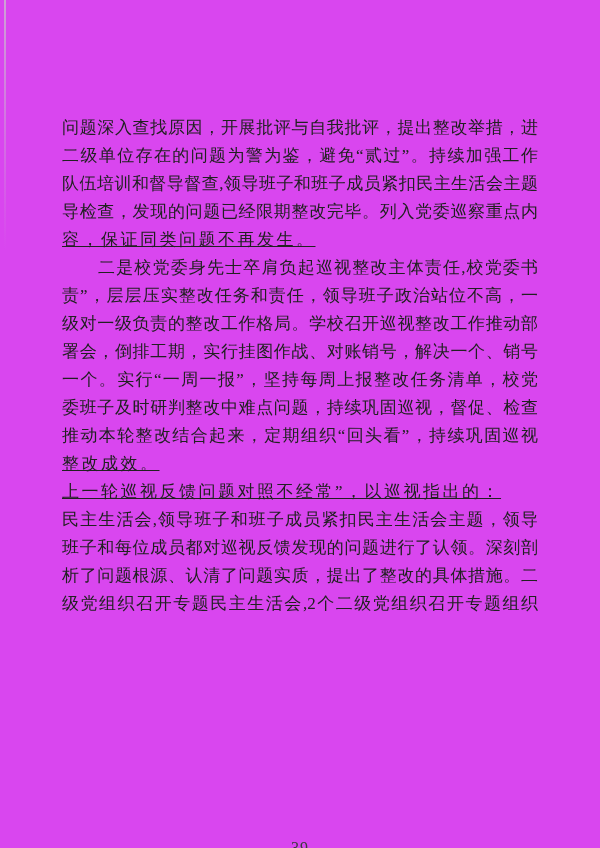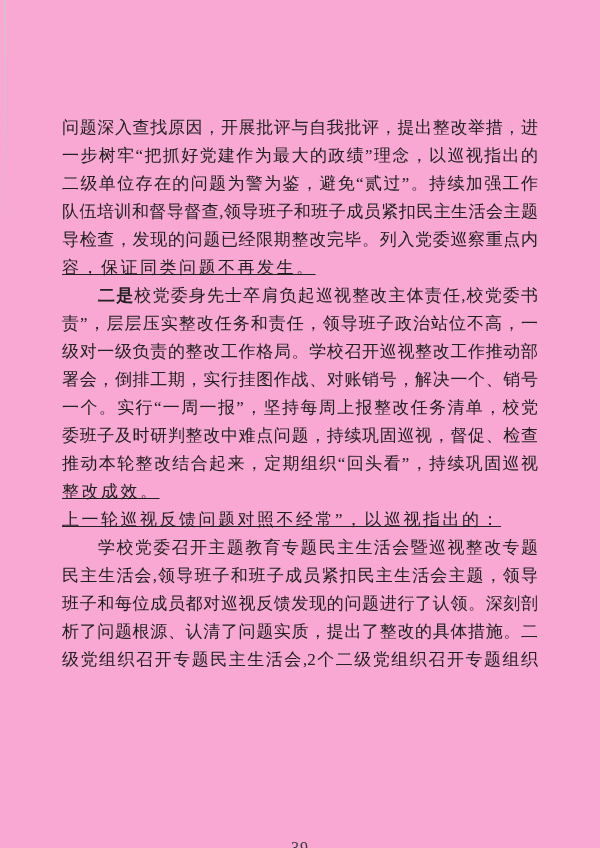--- a/index.html
+++ b/index.html
@@ -4,21 +4,21 @@
 <style>
   html, body {
     margin: 0;
     padding: 0;
     background: #ffffff;
   }
   .page {
     position: relative;
     width: 600px;
     height: 848px;
-    background: #f9a8d4;
+    background: #d946ef;
     overflow: hidden;
     font-family: "Liberation Serif", "DejaVu Serif", serif;
     color: #1f1f1f;
   }
   
   .scan-line {
     position: absolute;
     left: 4px;
     top: 0;
     width: 2px;
@@ -46,21 +46,21 @@
     text-align: left;
     text-align-last: auto;
     -moz-text-align-last: auto;
     letter-spacing: 2.5px;
     text-decoration: underline;
   }
   .line.indent {
     text-indent: 36px;
   }
   .line b {
-    font-weight: 700;
+    font-weight: 400;
   }
   .page-number {
     position: absolute;
     top: 786px;
     left: 0;
     width: 100%;
     height: 28px;
     line-height: 28px;
     text-align: center;
     font-size: 16px;
@@ -69,34 +69,32 @@
     margin-top: 48px;
   }
 </style>
 </head>
 <body>
 
 <div class="page">
   <div class="scan-line"></div>
   <div class="text-block" id="text-block">
       <div class="line">问题深入查找原因，开展批评与自我批评，提出整改举措，进</div>
-      <div class="line">一步树牢“把抓好党建作为最大的政绩”理念，以巡视指出的</div>
       <div class="line">二级单位存在的问题为警为鉴，避免“贰过”。持续加强工作</div>
       <div class="line">队伍培训和督导督查,领导班子和班子成员紧扣民主生活会主题</div>
       <div class="line">导检查，发现的问题已经限期整改完毕。列入党委巡察重点内</div>
       <div class="line no-just">容，保证同类问题不再发生。</div>
       <div class="line indent"><b>二是</b>校党委身先士卒肩负起巡视整改主体责任,校党委书</div>
       <div class="line">责”，层层压实整改任务和责任，领导班子政治站位不高，一</div>
       <div class="line">级对一级负责的整改工作格局。学校召开巡视整改工作推动部</div>
       <div class="line">署会，倒排工期，实行挂图作战、对账销号，解决一个、销号</div>
       <div class="line">一个。实行“一周一报”，坚持每周上报整改任务清单，校党</div>
       <div class="line">委班子及时研判整改中难点问题，持续巩固巡视，督促、检查</div>
       <div class="line">推动本轮整改结合起来，定期组织“回头看”，持续巩固巡视</div>
       <div class="line no-just">整改成效。</div>
       <div class="line no-just">上一轮巡视反馈问题对照不经常”，以巡视指出的：</div>
-      <div class="line indent">学校党委召开主题教育专题民主生活会暨巡视整改专题</div>
       <div class="line">民主生活会,领导班子和班子成员紧扣民主生活会主题，领导</div>
       <div class="line">班子和每位成员都对巡视反馈发现的问题进行了认领。深刻剖</div>
       <div class="line">析了问题根源、认清了问题实质，提出了整改的具体措施。二</div>
       <div class="line">级党组织召开专题民主生活会,2个二级党组织召开专题组织</div>
     </div>
   <div class="page-number">— 39 —</div>
 </div>
 
 </body></html>

